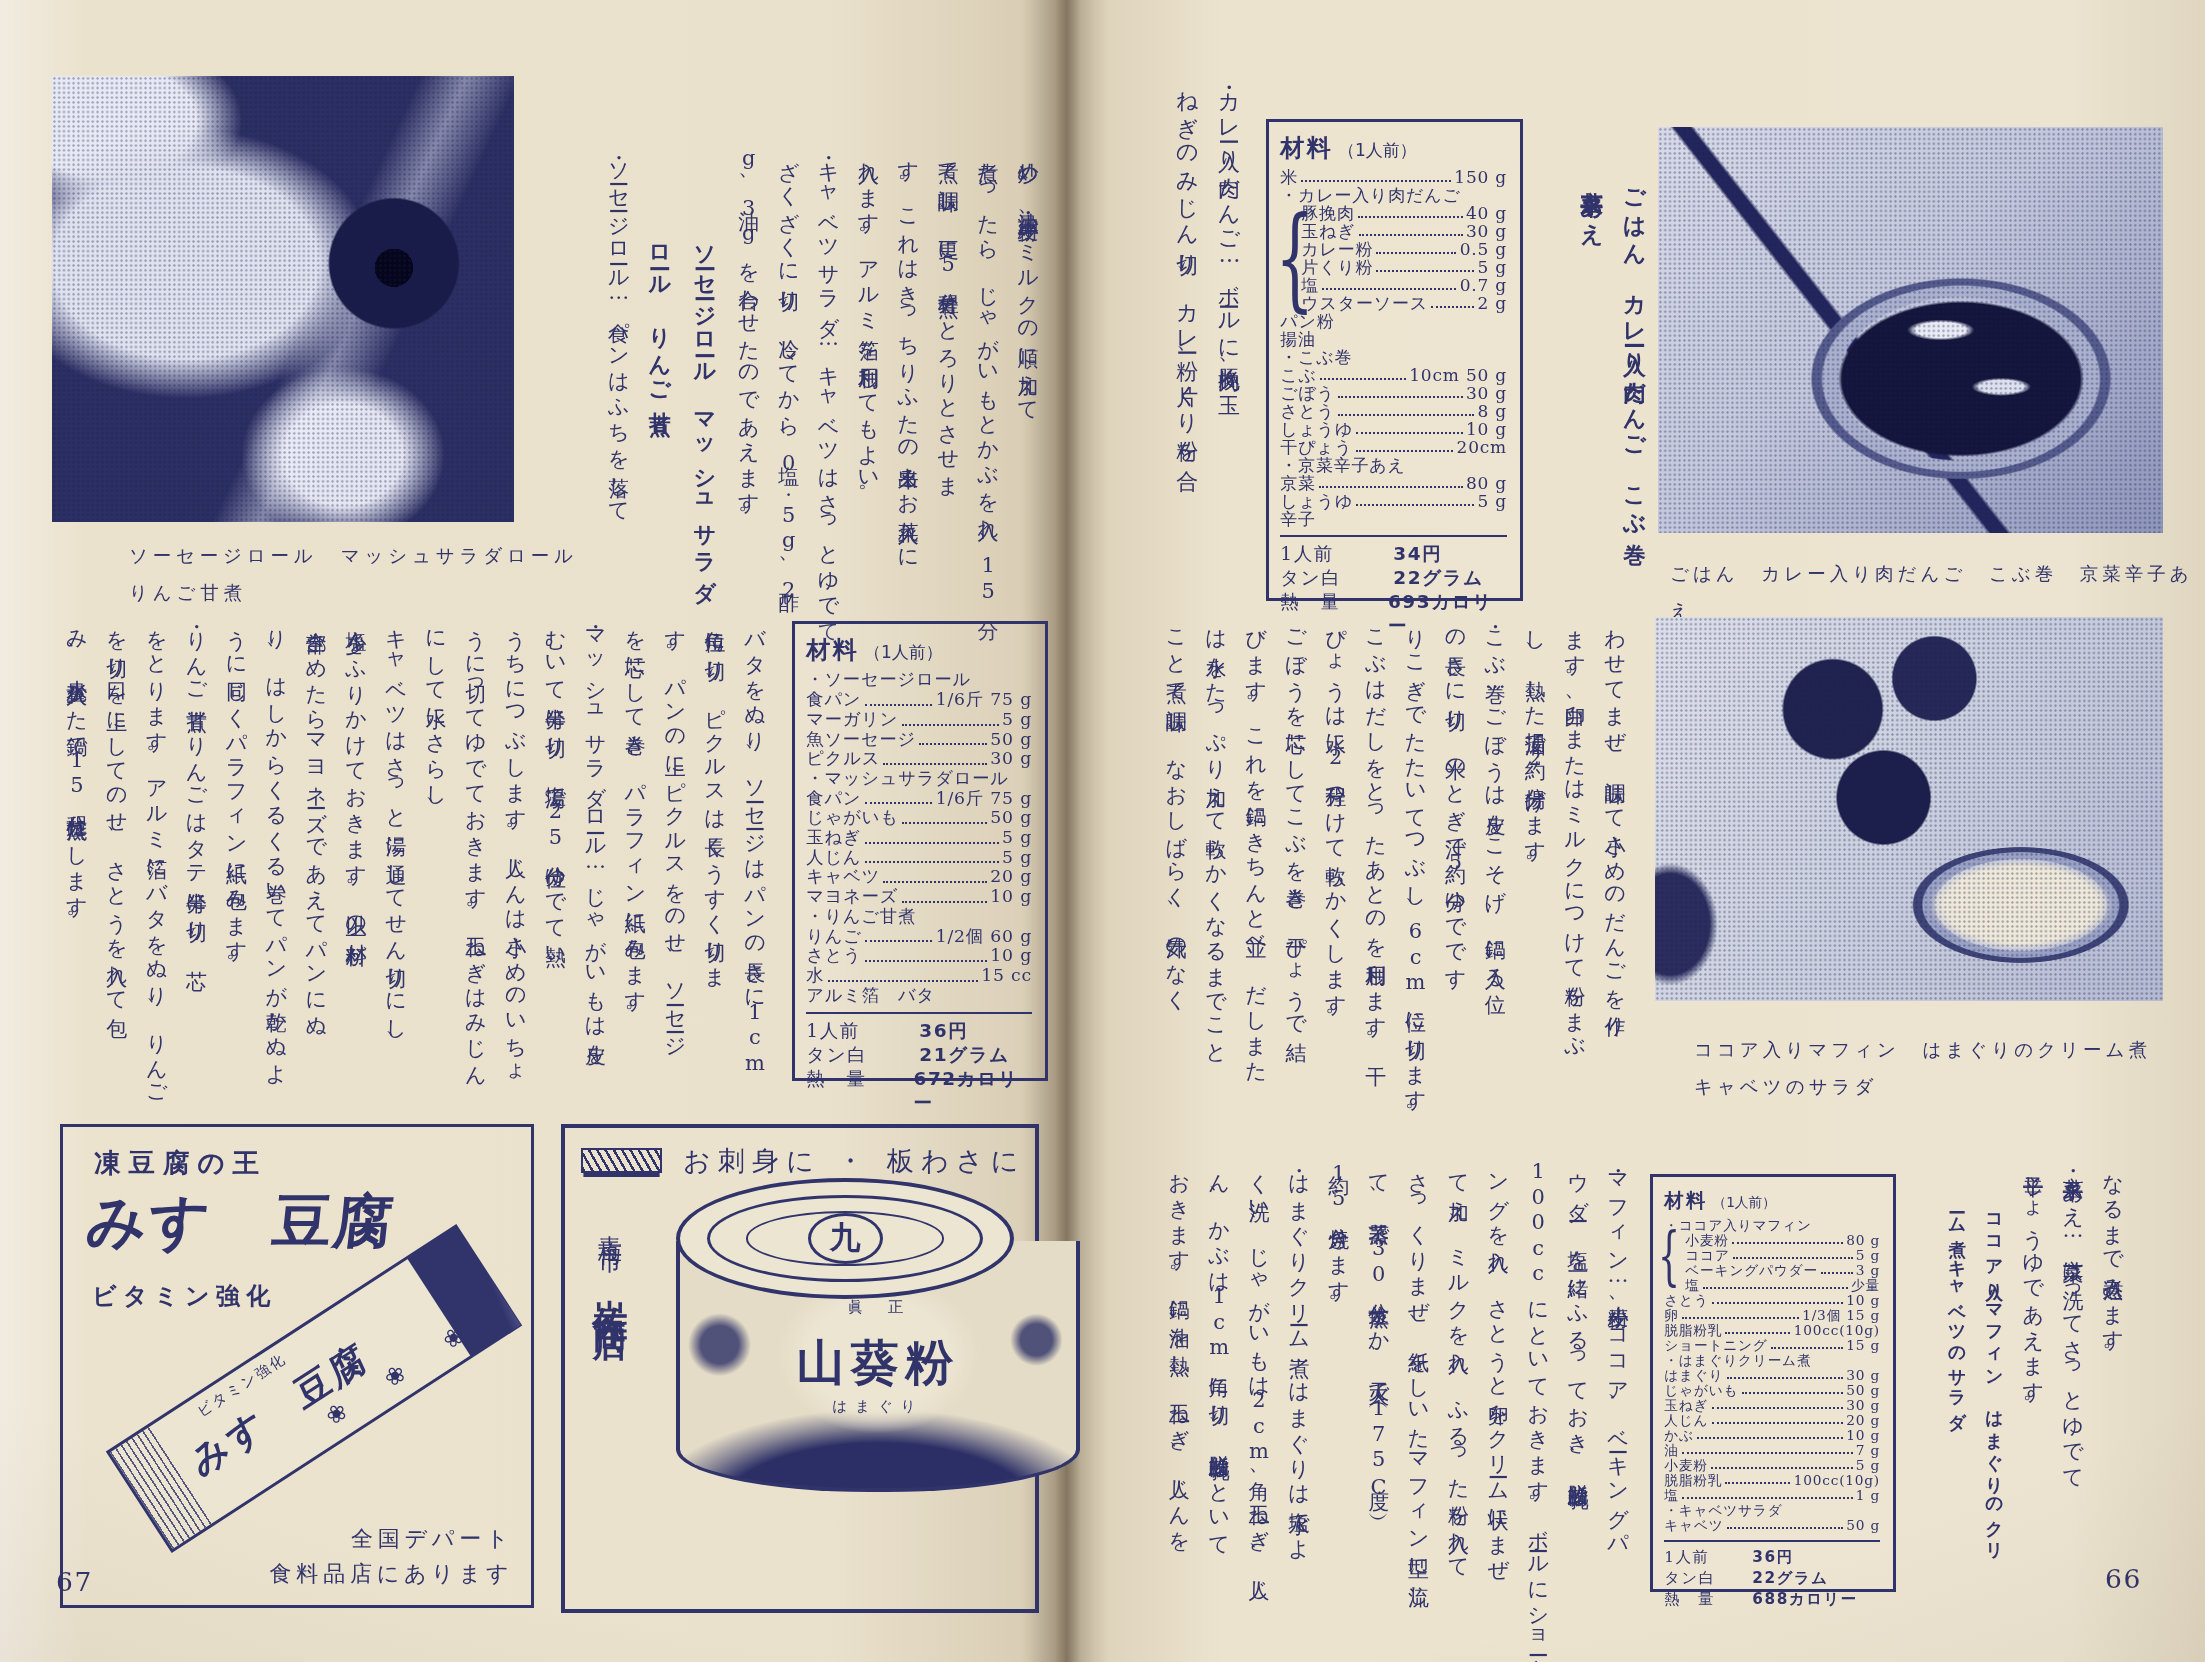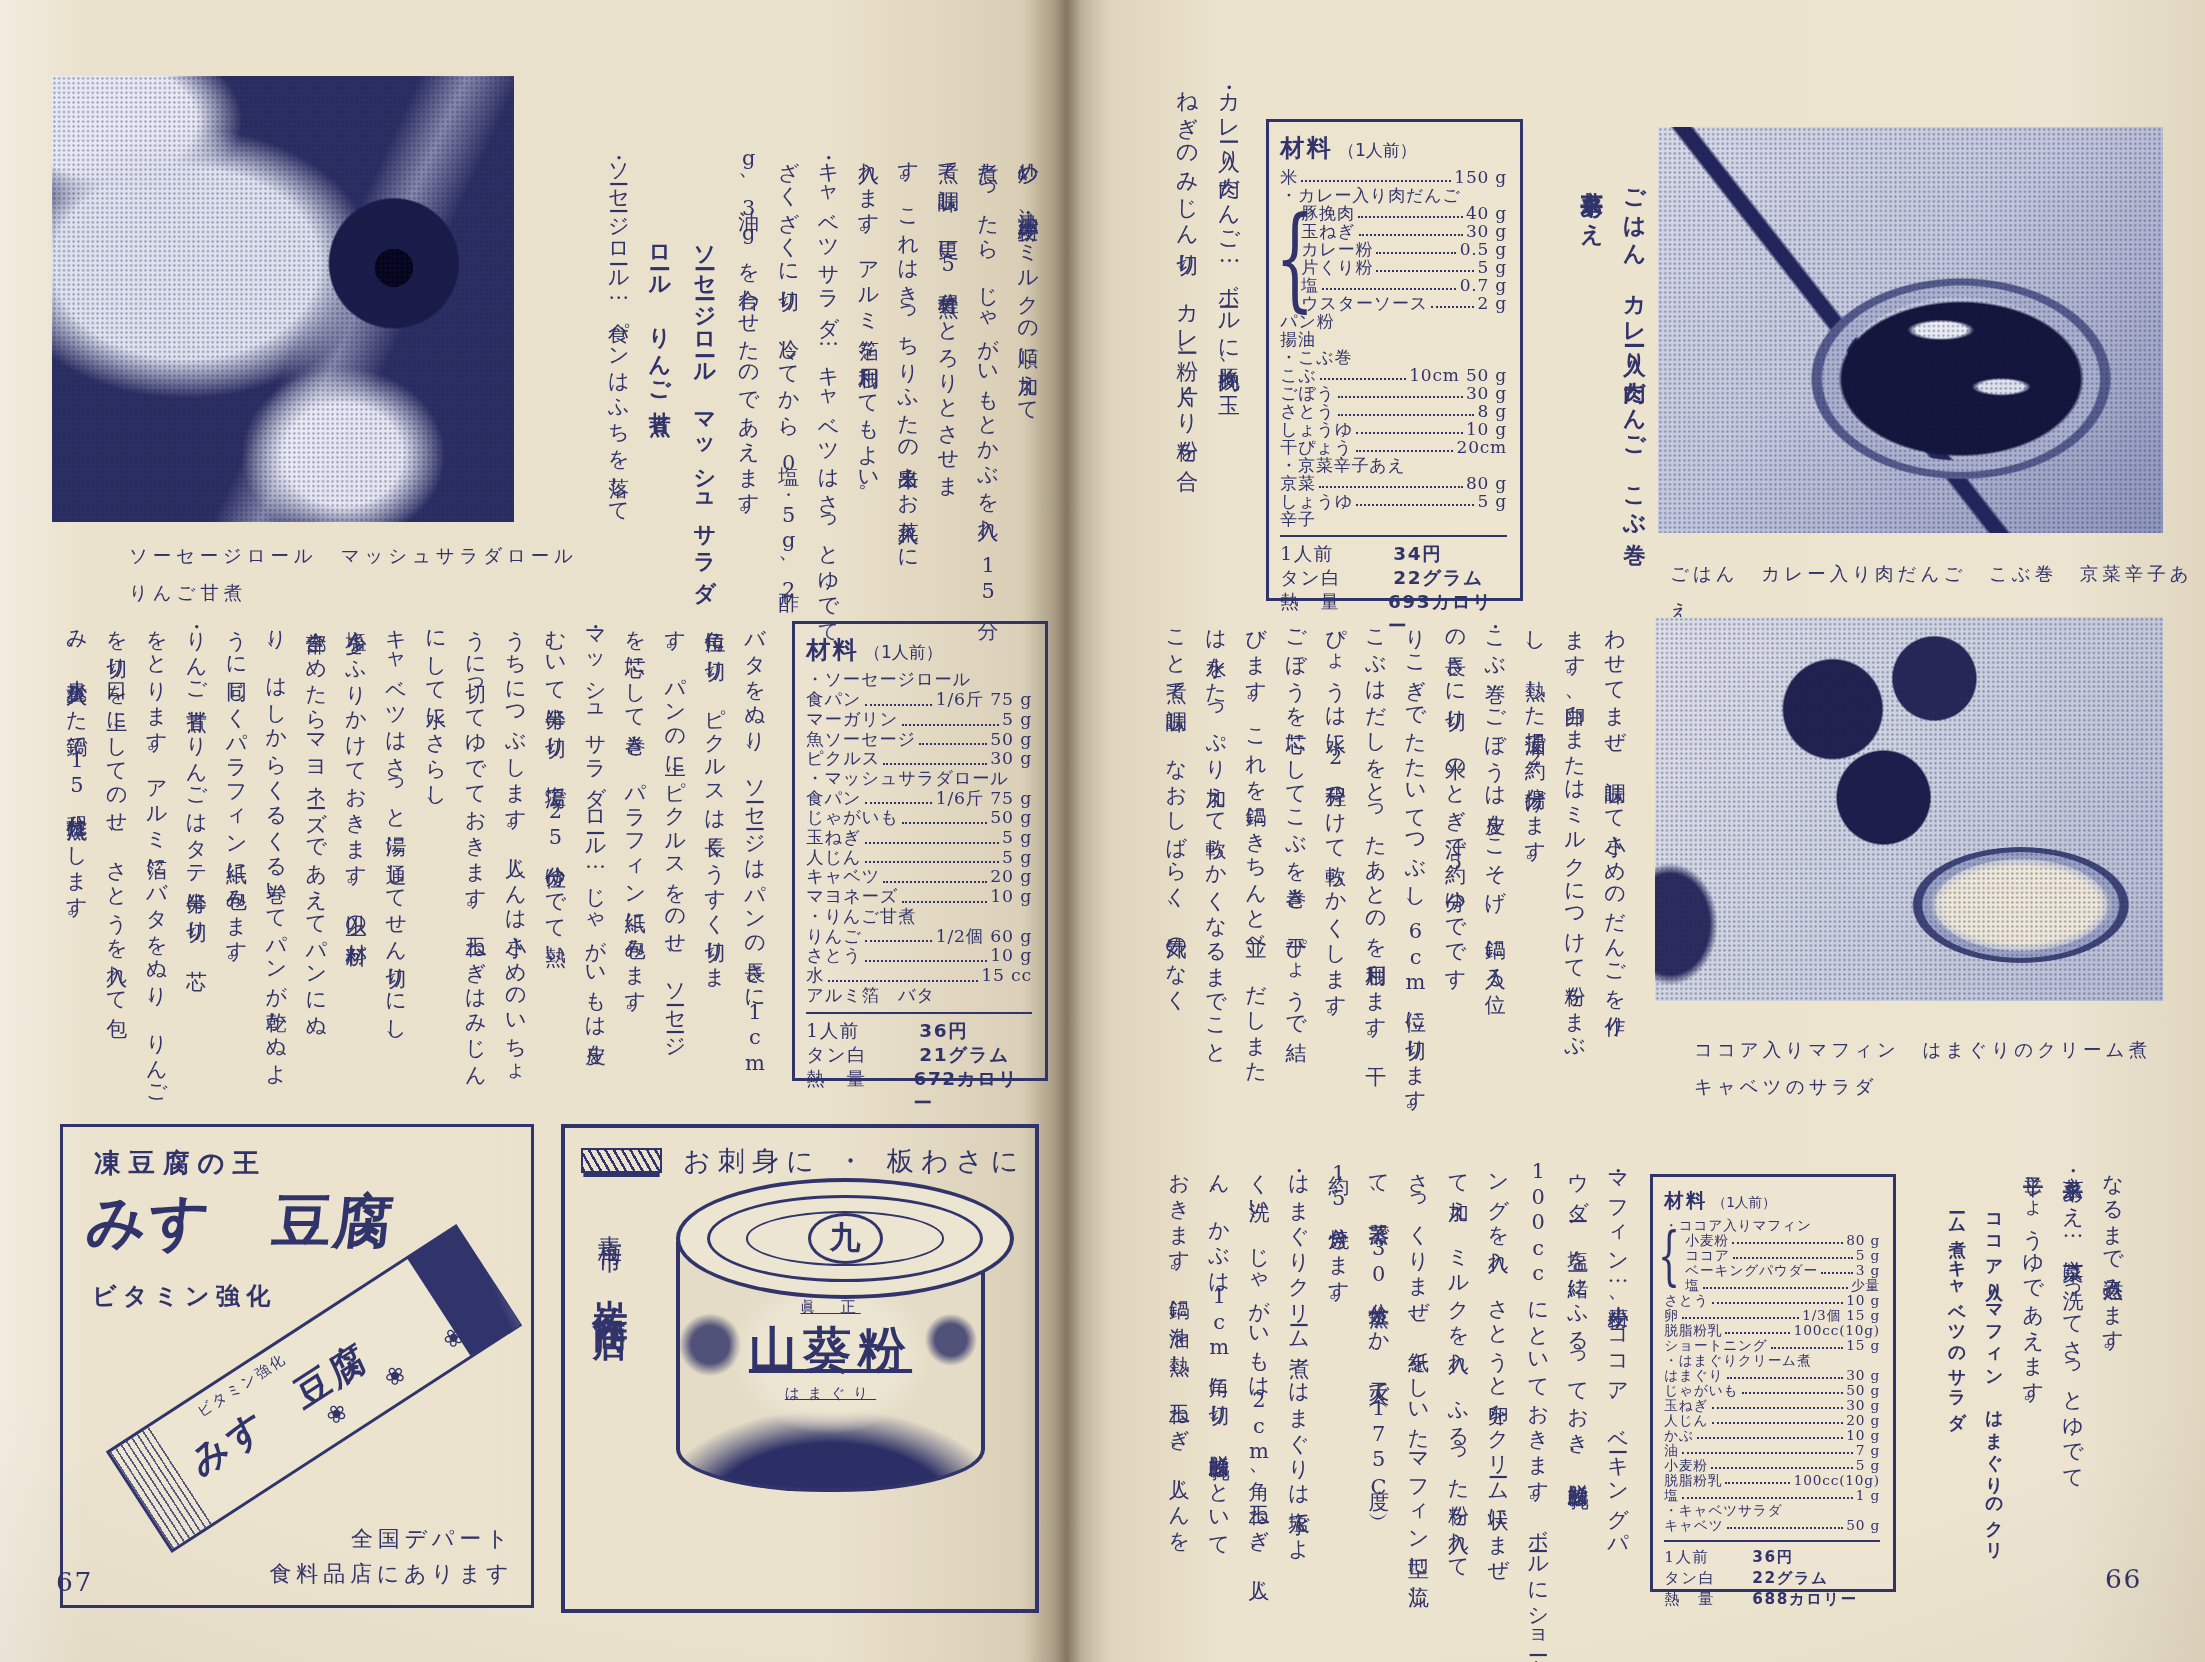--- a/index.html
+++ b/index.html
@@ -118,31 +118,31 @@
   .ad2-shop{position:absolute;left:21px;top:88px;writing-mode:vertical-rl;text-orientation:upright;height:354px;}
   .ad2-shop .city{font-size:24px;letter-spacing:6.4px;}
   .ad2-shop .shop{font-size:35px;font-weight:bold;letter-spacing:8px;margin-top:21px;}
   .can{position:absolute;left:111px;top:50px;width:338px;}
   .lid{width:338px;height:121px;border:4px solid var(--ink);border-radius:50%;box-sizing:border-box;
        display:flex;align-items:center;justify-content:center;background:#ece5d2;position:relative;z-index:2;}
   .lid2{width:82%;height:72%;border:3.2px solid var(--ink);border-radius:50%;display:flex;align-items:center;justify-content:center;}
   .lid3{width:72%;height:62%;border:2.4px solid var(--ink);border-radius:50%;display:flex;align-items:center;justify-content:center;}
   .lidmark{width:69px;height:45px;border:3.2px solid var(--ink);border-radius:50%;font-size:31px;font-weight:bold;
            display:flex;align-items:center;justify-content:center;}
-  .canbody{width:309px;height:251px;margin-top:-58px;border:4px solid var(--ink);border-top:none;box-sizing:border-box;
+  .canbody{width:404px;height:251px;margin-top:-58px;border:4px solid var(--ink);border-top:none;box-sizing:border-box;
        border-radius:0 0 48% 48% / 0 0 17% 17%;position:relative;z-index:1;overflow:hidden;
        background:
          radial-gradient(ellipse 113px 88px at 50% 46%,#ece5d2 0 62%,rgba(236,229,210,0) 90%),
          radial-gradient(circle 42px at 10% 42%,rgba(44,47,102,.8) 0 45%,transparent 75%),
          radial-gradient(circle 35px at 90% 40%,rgba(44,47,102,.8) 0 45%,transparent 75%),
          radial-gradient(ellipse 75% 55% at 50% 112%,#2c2f66 0 55%,rgba(44,47,102,.45) 68%,transparent 80%),
-         #e4dcc6; text-decoration: underline;}
+         #e4dcc6;}
   .canbody > div{position:relative;text-align:center;}
   .lbl-s{font-size:15.3px;letter-spacing:4.8px;margin-top:4.8px;}
-  .lbl-b{font-size:48px;font-weight:bold;letter-spacing:6.4px;margin-top:0;}
+  .lbl-b{font-size:48px;font-weight:bold;letter-spacing:6.4px;margin-top:13px;}
   .lbl-k{font-size:14.5px;letter-spacing:8px;margin-top:1.6px;}
   
   .vig{position:absolute;inset:0;pointer-events:none;
        background:radial-gradient(ellipse 120% 100% at 50% 40%,rgba(0,0,0,0) 60%,rgba(60,45,25,.14) 100%);}
 </style>
 </head>
 <body>
 
 <div class="stage">
   <div class="page page-l"></div>

